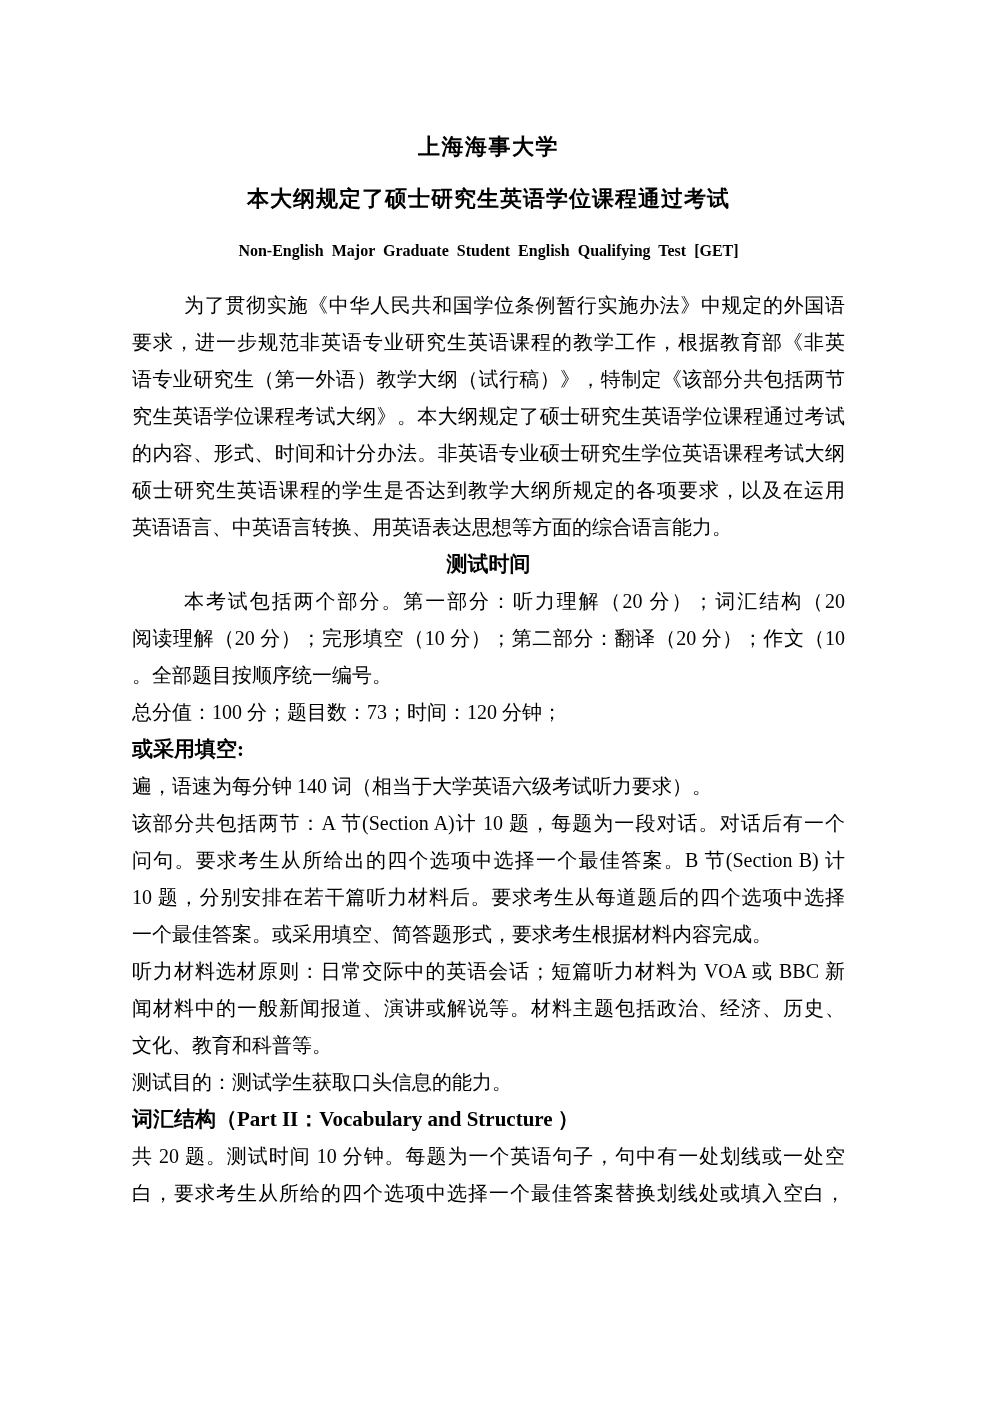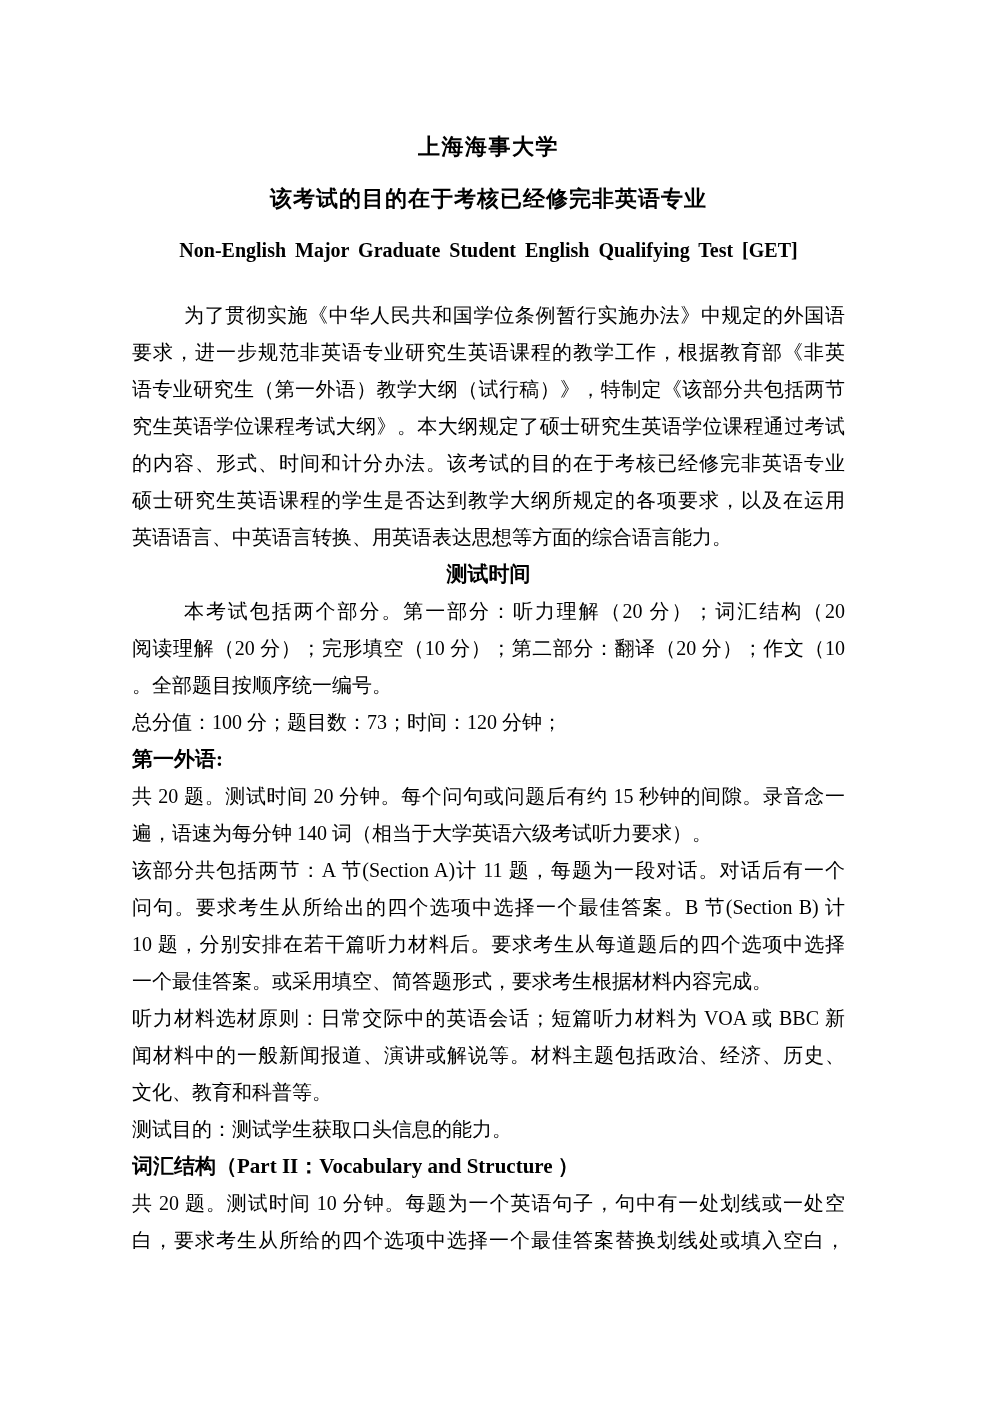--- a/index.html
+++ b/index.html
@@ -31,26 +31,26 @@
   .cn-subtitle {
     font-size: 22px;
     font-weight: bold;
     text-align: center;
     line-height: 37px;
     letter-spacing: 1px;
     margin-bottom: 15px;
     white-space: nowrap;
   }
   .en-title {
-    font-size: 20px;
+    font-size: 16px;
     font-weight: bold;
     text-align: center;
     line-height: 37px;
     word-spacing: 4px;
-    margin-bottom: 28px;
+    margin-bottom: 18px;
     white-space: nowrap;
   }
   .doc-body { width: 100%; }
   .block { width: 100%; }
   .line {
     font-size: 20px;
     line-height: 37px;
     height: 37px;
     overflow: hidden;
   }
@@ -69,53 +69,52 @@
     font-size: 21px;
     text-align: left;
   }
 </style>
 </head>
 <body>
 
 <div class="page">
   <div class="doc-header">
     <div class="cn-title">上海海事大学</div>
-    <div class="cn-subtitle">该考试的目的在于考核已经修完非英语专业</div>
+    <div class="cn-subtitle">本大纲规定了硕士研究生英语学位课程通过考试</div>
     <div class="en-title">Non-English Major Graduate Student English Qualifying Test [GET]</div>
   </div>
   <div class="doc-body">
       <div class="block body">
         <div class="line full indent">为了贯彻实施《中华人民共和国学位条例暂行实施办法》中规定的外国语</div>
         <div class="line full">要求，进一步规范非英语专业研究生英语课程的教学工作，根据教育部《非英</div>
         <div class="line full">语专业研究生（第一外语）教学大纲（试行稿）》，特制定《该部分共包括两节</div>
         <div class="line full">究生英语学位课程考试大纲》。本大纲规定了硕士研究生英语学位课程通过考试</div>
-        <div class="line full">的内容、形式、时间和计分办法。该考试的目的在于考核已经修完非英语专业</div>
+        <div class="line full">的内容、形式、时间和计分办法。非英语专业硕士研究生学位英语课程考试大纲</div>
         <div class="line full">硕士研究生英语课程的学生是否达到教学大纲所规定的各项要求，以及在运用</div>
         <div class="line">英语语言、中英语言转换、用英语表达思想等方面的综合语言能力。</div>
       </div>
       <div class="block center-heading">
         <div class="line">测试时间</div>
       </div>
       <div class="block body">
         <div class="line full indent">本考试包括两个部分。第一部分：听力理解（20 分）；词汇结构（20 分）；</div>
         <div class="line full">阅读理解（20 分）；完形填空（10 分）；第二部分：翻译（20 分）；作文（10 分）</div>
         <div class="line">。全部题目按顺序统一编号。</div>
       </div>
       <div class="block body">
         <div class="line">总分值：100 分；题目数：73；时间：120 分钟；</div>
       </div>
       <div class="block bold-heading">
-        <div class="line">第一外语:</div>
+        <div class="line">或采用填空:</div>
       </div>
       <div class="block body">
-        <div class="line full">共 20 题。测试时间 20 分钟。每个问句或问题后有约 15 秒钟的间隙。录音念一</div>
         <div class="line">遍，语速为每分钟 140 词（相当于大学英语六级考试听力要求）。</div>
       </div>
       <div class="block body">
-        <div class="line full">该部分共包括两节：A 节(Section A)计 11 题，每题为一段对话。对话后有一个</div>
+        <div class="line full">该部分共包括两节：A 节(Section A)计 10 题，每题为一段对话。对话后有一个</div>
         <div class="line full">问句。要求考生从所给出的四个选项中选择一个最佳答案。B 节(Section B) 计</div>
         <div class="line full">10 题，分别安排在若干篇听力材料后。要求考生从每道题后的四个选项中选择</div>
         <div class="line">一个最佳答案。或采用填空、简答题形式，要求考生根据材料内容完成。</div>
       </div>
       <div class="block body">
         <div class="line full">听力材料选材原则：日常交际中的英语会话；短篇听力材料为 VOA 或 BBC 新</div>
         <div class="line full">闻材料中的一般新闻报道、演讲或解说等。材料主题包括政治、经济、历史、</div>
         <div class="line">文化、教育和科普等。</div>
       </div>
       <div class="block body">

